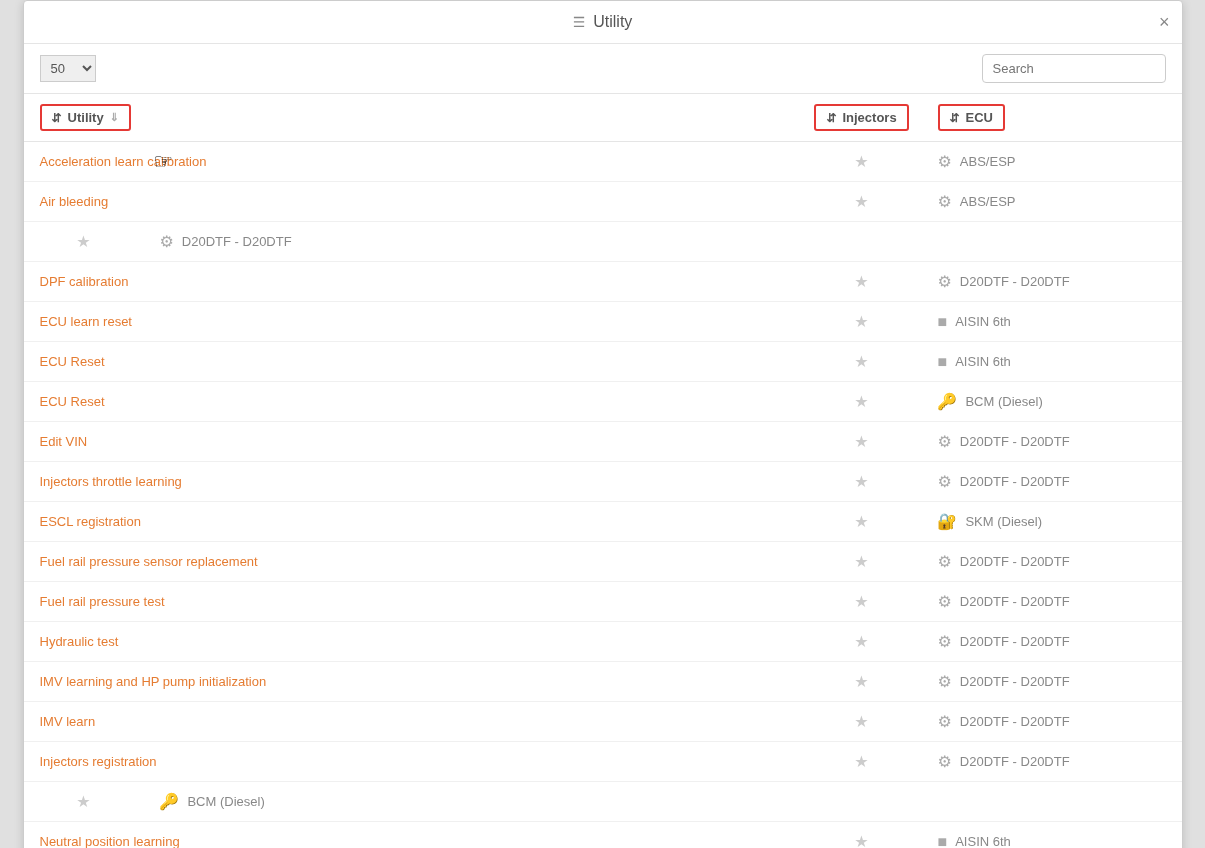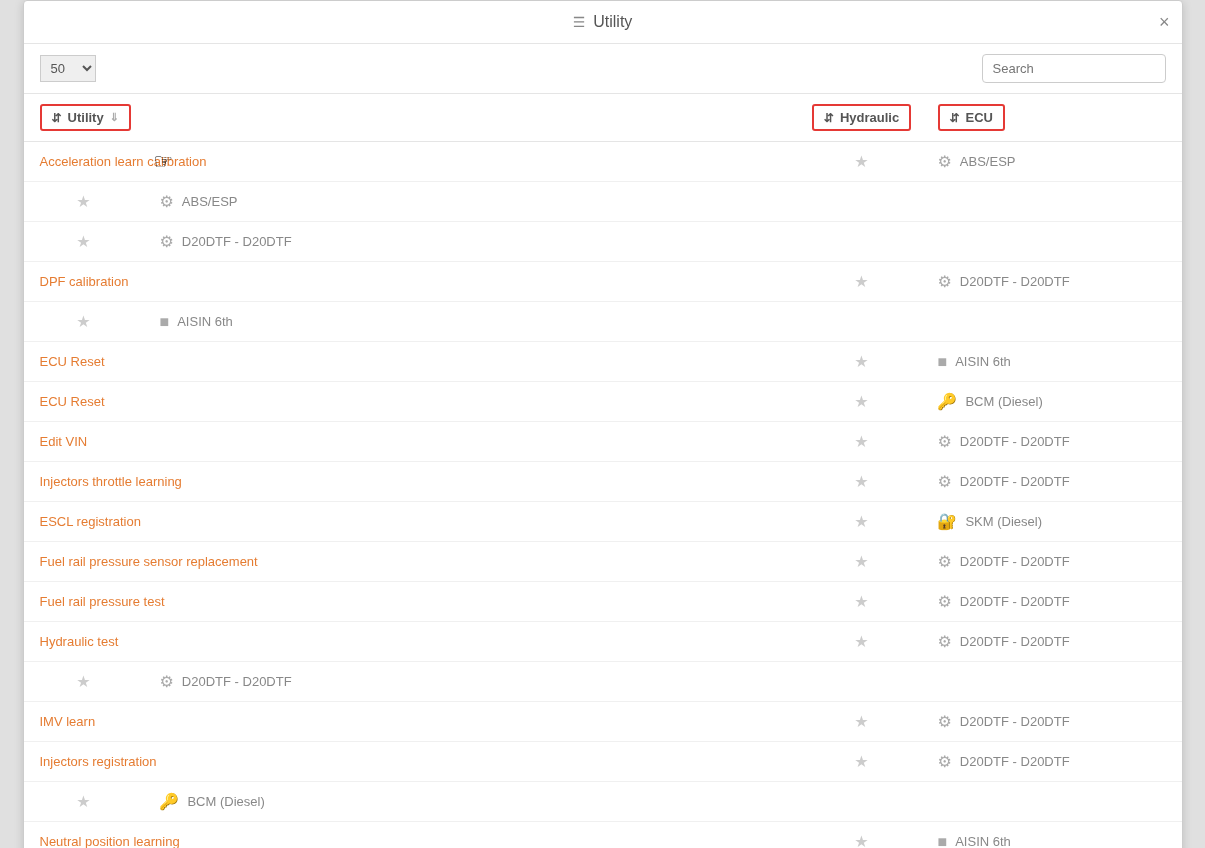--- a/index.html
+++ b/index.html
@@ -202,21 +202,21 @@
       <div class="col-utility">
         <span class="col-utility-header">
           <span style="font-size:12px;">⇵</span>
           <span>Utility</span>
           <span style="font-size:11px;color:#aaa;">⇓</span>
         </span>
       </div>
       <div class="col-favorites">
         <span class="col-header">
           <span style="font-size:12px;">⇵</span>
-          <span>Hydraulic</span>
+          <span>Injectors</span>
         </span>
       </div>
       <div class="col-ecu">
         <span class="col-header">
           <span style="font-size:12px;">⇵</span>
           <span>ECU</span>
         </span>
       </div>
     </div>
 
@@ -225,20 +225,21 @@
       <div class="cell-utility">Acceleration learn calibration</div>
       <div class="cell-favorites">
         <span class="star-icon">★</span>
       </div>
       <div class="cell-ecu">
         <span class="ecu-icon">⚙</span>
         <span>ABS/ESP</span>
       </div>
     </div>
         <div class="table-row">
+      <div class="cell-utility">Air bleeding</div>
       <div class="cell-favorites">
         <span class="star-icon">★</span>
       </div>
       <div class="cell-ecu">
         <span class="ecu-icon">⚙</span>
         <span>ABS/ESP</span>
       </div>
     </div>
         <div class="table-row">
       <div class="cell-favorites">
@@ -253,20 +254,21 @@
       <div class="cell-utility">DPF calibration</div>
       <div class="cell-favorites">
         <span class="star-icon">★</span>
       </div>
       <div class="cell-ecu">
         <span class="ecu-icon">⚙</span>
         <span>D20DTF - D20DTF</span>
       </div>
     </div>
         <div class="table-row">
+      <div class="cell-utility">ECU learn reset</div>
       <div class="cell-favorites">
         <span class="star-icon">★</span>
       </div>
       <div class="cell-ecu">
         <span class="ecu-icon">■</span>
         <span>AISIN 6th</span>
       </div>
     </div>
         <div class="table-row">
       <div class="cell-utility">ECU Reset</div>
@@ -342,20 +344,21 @@
       <div class="cell-utility">Hydraulic test</div>
       <div class="cell-favorites">
         <span class="star-icon">★</span>
       </div>
       <div class="cell-ecu">
         <span class="ecu-icon">⚙</span>
         <span>D20DTF - D20DTF</span>
       </div>
     </div>
         <div class="table-row">
+      <div class="cell-utility">IMV learning and HP pump initialization</div>
       <div class="cell-favorites">
         <span class="star-icon">★</span>
       </div>
       <div class="cell-ecu">
         <span class="ecu-icon">⚙</span>
         <span>D20DTF - D20DTF</span>
       </div>
     </div>
         <div class="table-row">
       <div class="cell-utility">IMV learn</div>

